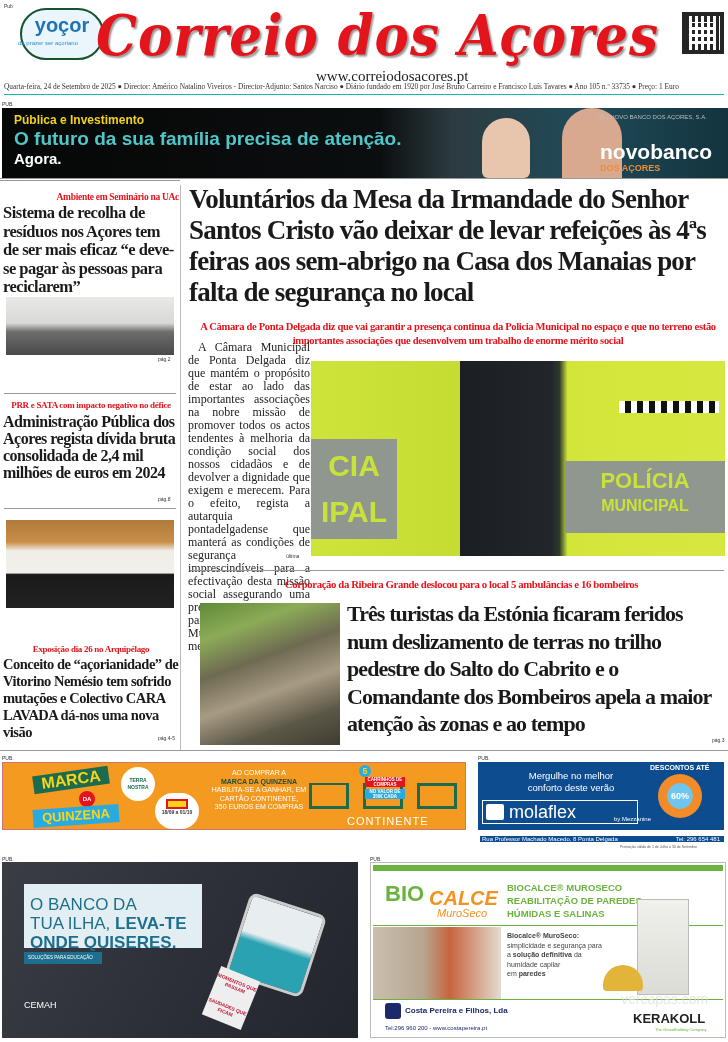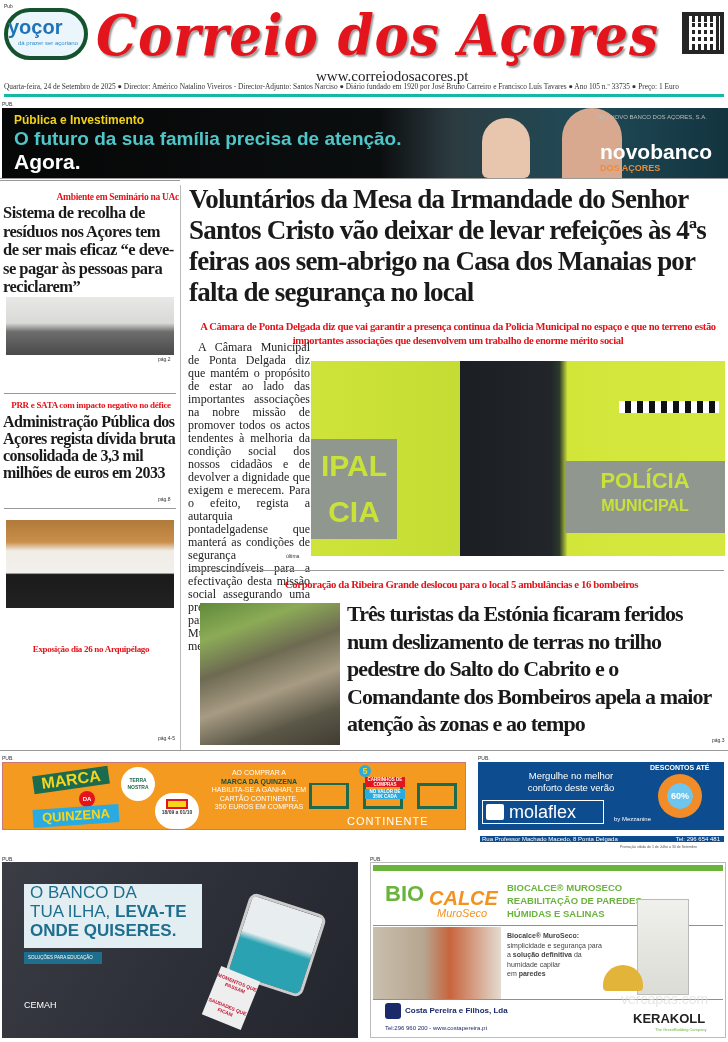--- a/index.html
+++ b/index.html
@@ -1,32 +1,32 @@
 <!DOCTYPE html>
 <html><head>
 <meta charset="utf-8">
 <style>
 *{box-sizing:border-box;margin:0;padding:0}
 body{width:728px;height:1042px;background:#fff;position:relative;overflow:hidden;font-family:"Liberation Serif",serif;color:#1a1a1a}
 .abs{position:absolute}
 .pub{font-family:"Liberation Sans",sans-serif;font-size:5px;color:#333}
 
 #masthead-title{left:96px;top:2px;width:580px;height:66px;font-family:"DejaVu Serif",serif;font-weight:bold;font-size:56px;color:#e3141b;letter-spacing:1px;line-height:66px;text-shadow:2px 2px 2px #999;white-space:nowrap;font-style:italic;transform:scaleX(.92);transform-origin:left}
-#yocor{left:4px;top:8px;width:84px;height:52px;border:4px solid #14532d;border-radius:26px;background:#eaf5fc;text-align:left}
+#yocor{left:20px;top:8px;width:84px;height:52px;border:2px solid #14532d;border-radius:26px;background:#eaf5fc;text-align:center}
 #yocor .lg{font-family:"Liberation Sans",sans-serif;font-weight:bold;color:#1e74b8;font-size:20px;line-height:30px}
 #qr{left:682px;top:12px;width:42px;height:42px;background:
 repeating-linear-gradient(90deg,#000 0 3px,#fff 3px 6px),#000;opacity:.85;border:4px solid #000}
 #qr::after{content:"";position:absolute;inset:6px;background:repeating-linear-gradient(0deg,#fff 0 3px,transparent 3px 7px)}
 #url{left:316px;top:68px;font-size:15px;color:#222}
-#infobar{left:4px;top:82px;width:720px;font-size:7.4px;color:#333;white-space:nowrap;border-bottom:3px solid #14b8a6;padding-bottom:3px}
+#infobar{left:4px;top:82px;width:720px;font-size:7.4px;color:#333;white-space:nowrap;border-bottom:1px solid #14b8a6;padding-bottom:3px}
 
 #banner{left:2px;top:108px;width:726px;height:70px;background:linear-gradient(90deg,#060707 0%,#0b0e0f 52%,#2c3b40 62%,#1f4b58 80%,#13343f 100%)}
 #banner .k{font-family:"Liberation Sans",sans-serif;font-weight:bold;color:#f2d21b;font-size:12px;position:absolute;left:12px;top:5px}
 #banner .h1{font-family:"Liberation Sans",sans-serif;font-weight:bold;color:#4fc6c8;font-size:19px;position:absolute;left:12px;top:20px;white-space:nowrap}
-#banner .h2{font-family:"Liberation Sans",sans-serif;font-weight:bold;color:#fff;font-size:21px;position:absolute;left:12px;top:42px}
+#banner .h2{font-family:"Liberation Sans",sans-serif;font-weight:bold;color:#fff;font-size:15px;position:absolute;left:12px;top:42px}
 #banner .nb{font-family:"Liberation Sans",sans-serif;font-weight:bold;color:#fff;font-size:21px;position:absolute;left:598px;top:32px}
 #banner .nb2{font-family:"Liberation Sans",sans-serif;font-weight:bold;color:#f08b3a;font-size:9px;position:absolute;left:598px;top:55px}
 #banner .cp{font-family:"Liberation Sans",sans-serif;color:#bbb;font-size:6px;position:absolute;left:595px;top:6px}
 #banner .baby{position:absolute;left:480px;top:10px;width:48px;height:60px;border-radius:24px 24px 6px 6px;background:#e8c6ad}
 #banner .man{position:absolute;left:560px;top:0;width:60px;height:70px;border-radius:30px 30px 0 0;background:#d9a98f}
 
 .kick{font-family:"Liberation Serif",serif;color:#e3141b;font-size:9.5px;font-weight:bold;letter-spacing:-.3px;white-space:nowrap}
 .lhead{font-family:"Liberation Serif",serif;font-weight:bold;font-size:16px;line-height:16.5px;letter-spacing:-.5px;color:#1a1a1a}
 .pg{font-family:"Liberation Sans",sans-serif;font-size:5px;color:#333}
 .rule{background:#999;height:1px}
@@ -89,41 +89,42 @@
 <div class="abs" style="left:3px;top:192px;width:176px">
   <div class="kick" style="text-align:right">Ambiente em Seminário na UAc</div>
   <div class="lhead" style="font-size:16.5px;line-height:18.5px;margin-top:2px">Sistema de recolha de resíduos nos Açores tem de ser mais eficaz “e deve-se pagar às pessoas para reciclarem”</div>
 </div>
 <div class="abs photo" style="left:6px;top:297px;width:168px;height:58px;background:linear-gradient(180deg,#e8e8e6 0%,#d9d9d7 45%,#6d6d6d 60%,#4a4a4a 100%)"></div>
 <div class="abs pg" style="left:158px;top:356px">pág.2</div>
 <div class="abs rule" style="left:4px;top:393px;width:172px"></div>
 
 <div class="abs" style="left:3px;top:400px;width:176px">
   <div class="kick" style="text-align:center;font-size:9px">PRR e SATA com impacto negativo no défice</div>
-  <div class="lhead" style="font-size:16px;line-height:17px;margin-top:3px">Administração Pública dos Açores regista dívida bruta consolidada de 3,3 mil  milhões de euros em 2033</div>
+  <div class="lhead" style="font-size:16px;line-height:17px;margin-top:3px">Administração Pública dos Açores regista dívida bruta consolidada de 2,4 mil  milhões de euros em 2024</div>
 </div>
 <div class="abs pg" style="left:158px;top:496px">pág.8</div>
 <div class="abs rule" style="left:4px;top:508px;width:172px"></div>
 <div class="abs photo" style="left:6px;top:520px;width:168px;height:88px;background:linear-gradient(180deg,#b07a3a 0%,#c98e4a 25%,#f0ede6 35%,#f2f0ec 60%,#1a1a1a 62%,#222 100%)"></div>
 
 <div class="abs" style="left:3px;top:644px;width:176px">
   <div class="kick" style="text-align:center;font-size:9px">Exposição dia 26 no Arquipélago</div>
+  <div class="lhead" style="font-size:14.5px;line-height:17px;margin-top:2px">Conceito de “açorianidade” de Vitorino Nemésio tem sofrido mutações e Colectivo CARA LAVADA dá-nos uma nova visão</div>
 </div>
 <div class="abs pg" style="left:158px;top:735px">pág.4-5</div>
 
 <div id="colsep" class="abs"></div>
 
 <div id="main-head" class="abs">Voluntários da Mesa da Irmandade do Senhor Santos Cristo  vão deixar de levar refeições às 4ªs feiras aos sem-abrigo na Casa dos Manaias  por falta de segurança no local</div>
 <div id="main-sub" class="abs">A Câmara de Ponta Delgada diz que vai garantir a presença continua da Policia Municipal no espaço e que  no terreno estão importantes associações que desenvolvem um trabalho de enorme mérito social</div>
 <div id="main-body" class="abs">A Câmara Municipal de Ponta Delgada diz que mantém o propósito de estar ao lado das importantes associações na nobre missão de promover todos os actos tendentes à melhoria da condição social dos nossos cidadãos e de devolver a dignidade que exigem e merecem. Para o efeito, regista a autarquia pontadelgadense que manterá as condições de segurança imprescindíveis para a efectivação desta missão social assegurando uma presença continua por parte da Polícia Municipal no mencionado espaço.</div>
 <div class="abs pg" style="left:286px;top:553px">última</div>
 <div id="police" class="abs">
   <div class="vest" style="left:0;top:78px;width:86px;height:100px;font-size:30px;line-height:46px;padding-top:4px">
+    <div>CIA</div>
     <div>IPAL</div>
-    <div>CIA</div>
   </div>
   <div class="vest" style="left:254px;top:100px;width:160px;height:72px;font-size:22px;line-height:28px;padding-top:6px">
     <div>POLÍCIA</div>
     <div style="font-size:16px;line-height:22px">MUNICIPAL</div>
   </div>
   <div class="abs" style="left:308px;top:40px;width:100px;height:12px;background:repeating-linear-gradient(90deg,#fff 0 6px,#111 6px 12px)"></div>
 </div>
 <div class="abs rule" style="left:190px;top:570px;width:534px"></div>
 
 <div id="s2-kick" class="abs">Corporação da Ribeira Grande deslocou para o local 5 ambulâncias e 16 bombeiros</div>
@@ -160,34 +161,34 @@
 </div>
 
 <div class="abs pub" style="left:478px;top:755px">PUB.</div>
 <div id="ad-mola" class="abs sans">
   <div class="abs" style="left:38px;top:8px;color:#fff;font-size:9.5px;line-height:12px;text-align:center;width:110px">
     <div>Mergulhe no melhor</div>
     <div>conforto deste verão</div>
   </div>
   <div class="abs" style="left:172px;top:2px;color:#fff;font-weight:bold;font-size:7px">DESCONTOS ATÉ</div>
   <div class="abs" style="left:180px;top:12px;width:44px;height:44px;border-radius:22px;background:radial-gradient(circle,#6ec6ee 0 40%,#f28c28 42% 100%);color:#fff;font-weight:bold;font-size:9px;text-align:center;line-height:44px">60%</div>
-  <div class="abs" style="left:4px;top:38px;width:122px;height:24px;border:1.5px solid #fff;color:#fff;font-size:18px;line-height:22px;padding-left:26px">molaflex</div>
+  <div class="abs" style="left:4px;top:38px;width:156px;height:24px;border:1.5px solid #fff;color:#fff;font-size:18px;line-height:22px;padding-left:26px">molaflex</div>
   <div class="abs" style="left:8px;top:42px;width:18px;height:16px;background:#fff;border-radius:2px"></div>
   <div class="abs" style="left:136px;top:54px;color:#fff;font-size:6px">by Mezzanine</div>
 </div>
 <div class="abs sans" style="left:480px;top:836px;color:#0d4c8e;font-size:6px;width:244px;background:#0d4c8e">
   <span style="color:#fff;padding-left:2px">Rua Professor Machado Macedo, 8 Ponta Delgada</span>
   <span style="color:#fff;position:absolute;right:4px">Tel: 296 654 481</span>
 </div>
 <div class="abs sans" style="left:620px;top:845px;font-size:3.5px;color:#555">Promoção válida de 1 de Julho a 30 de Setembro</div>
 
 <div class="abs pub" style="left:2px;top:856px">PUB.</div>
 <div id="ad-bcmp" class="abs sans">
   <div class="abs" style="left:22px;top:22px;width:178px;height:64px;background:#e3eef3">
-    <div style="color:#1e6e8e;font-size:17px;line-height:18px;padding:0 0 0 6px">O BANCO DA</div>
+    <div style="color:#1e6e8e;font-size:17px;line-height:18px;padding:12px 0 0 6px">O BANCO DA</div>
     <div style="color:#1e6e8e;font-size:17px;line-height:19px;padding-left:6px;white-space:nowrap"><span>TUA ILHA, </span><b>LEVA-TE</b></div>
     <div style="color:#1e6e8e;font-size:17px;line-height:19px;padding-left:6px;font-weight:bold">ONDE QUISERES.</div>
   </div>
   <div class="abs" style="left:22px;top:90px;width:78px;height:12px;background:#1e6e8e;color:#fff;font-size:4.5px;line-height:12px;padding-left:4px">SOLUÇÕES PARA EDUCAÇÃO</div>
   <div class="abs" style="left:234px;top:40px;width:80px;height:86px;border-radius:8px;background:linear-gradient(180deg,#e8eef0 0 45%,#2aa2b2 55% 100%);transform:rotate(18deg);border:3px solid #ccc"></div>
   <div class="abs" style="left:208px;top:110px;width:42px;height:52px;background:#eee;color:#c41230;font-size:5px;font-weight:bold;text-align:center;transform:rotate(22deg);padding-top:6px">
     <div>MOMENTOS QUE PASSAM</div>
     <div style="margin-top:14px">SAUDADES QUE FICAM</div>
   </div>
   <div class="abs" style="left:22px;top:138px;color:#fff;font-size:9px">CEMAH</div>

